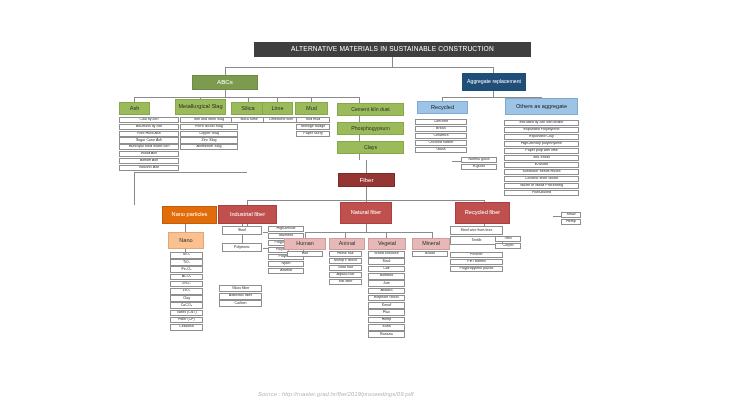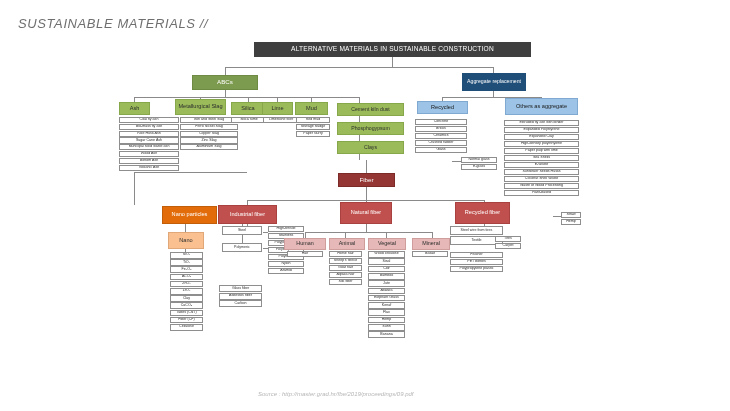--- a/index.html
+++ b/index.html
@@ -45,21 +45,20 @@
   .orange{background:#e36c0a;color:#ffffff;font-size:5.6px;border-color:#c25d08;}
   .lightorange{background:#fac090;color:#2d2d2d;font-size:5.6px;border-color:#e0a878;}
 
   .conn{position:absolute;background:#8a8a8a;}
 </style>
 </head>
 <body>
 
 <div id="canvas">
 
-  <div class="slide-title">SUSTAINABLE MATERIALS //</div>
 
   <div class="conn" style="left:392px;top:57px;width:0.6px;height:10px;"></div>
   <div class="conn" style="left:225px;top:67px;width:268px;height:0.6px;"></div>
   <div class="conn" style="left:225px;top:67px;width:0.6px;height:8px;"></div>
   <div class="conn" style="left:493px;top:67px;width:0.6px;height:8px;"></div>
 
   <div class="conn" style="left:225px;top:90px;width:0.6px;height:7px;"></div>
   <div class="conn" style="left:134px;top:97px;width:225px;height:0.6px;"></div>
   <div class="conn" style="left:134px;top:97px;width:0.6px;height:5px;"></div>
   <div class="conn" style="left:200px;top:97px;width:0.6px;height:5px;"></div>

